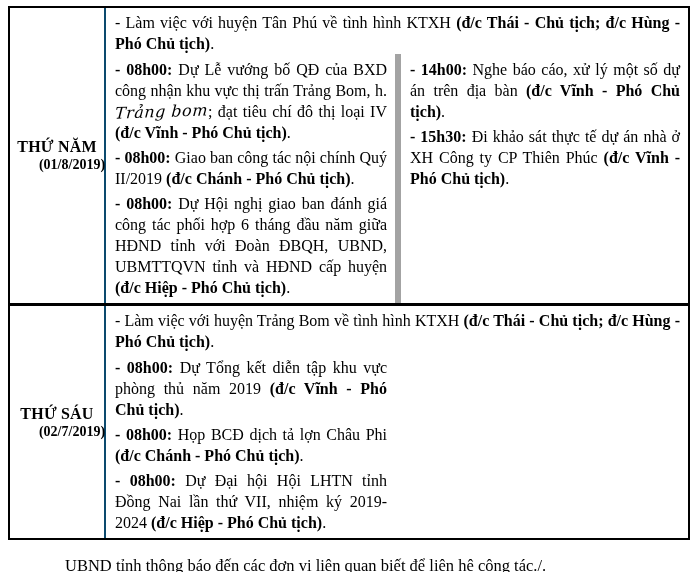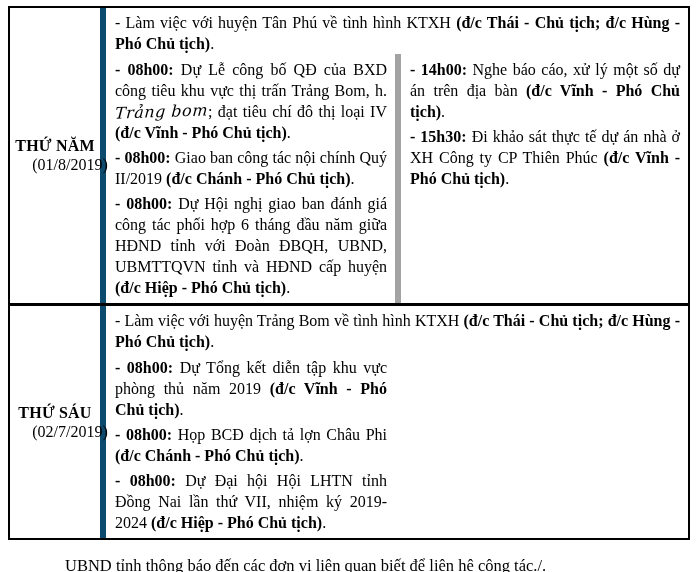--- a/index.html
+++ b/index.html
@@ -10,26 +10,26 @@
   }
   .schedule{
     position:absolute;left:8px;top:6px;width:682px;
     border:2px solid #000;box-sizing:border-box;
   }
   .row{display:flex;align-items:stretch;}
   .row + .row{border-top:3px solid #000;}
   .row.r0{min-height:292px;}
   .row.r1{min-height:219px;}
   .day-cell{
-    width:96px;flex:0 0 96px;border-right:6px solid #0c4a6e;
+    width:96px;flex:0 0 96px;border-right:2px solid #0c4a6e;
     display:flex;flex-direction:column;justify-content:center;align-items:center;
     text-align:center;box-sizing:border-box;padding:2px;
   }
   .day-name{font-weight:700;font-size:16px;letter-spacing:.2px;}
-  .day-date{font-weight:400;font-size:16px;margin-top:1px;margin-left:30px;}
+  .day-date{font-weight:700;font-size:14px;margin-top:1px;margin-left:30px;}
   .content-cell{flex:1;display:flex;flex-direction:column;box-sizing:border-box;}
   .merged{
     padding:3px 8px 0 9px;margin:0 0 3px 0;
     font-size:16px;line-height:21px;text-align:justify;
   }
   .cols{flex:1;display:flex;align-items:stretch;}
   .col{box-sizing:border-box;padding:1px 8px 5px 9px;}
   .col.morning{width:289px;flex:0 0 289px;}
   .col.afternoon{flex:1;border-left:6px solid #a3a3a3;}
   .item{
@@ -54,21 +54,21 @@
   <div class="schedule" id="schedule-table">
       <div class="row r0">
         <div class="day-cell">
           <div class="day-name">THỨ NĂM</div>
           <div class="day-date">(01/8/2019)</div>
         </div>
         <div class="content-cell">
           <p class="merged item"><span>- Làm việc với huyện Tân Phú về tình hình KTXH </span><b>(đ/c Thái - Chủ tịch; đ/c Hùng - Phó Chủ tịch)</b><span>.</span></p>
           <div class="cols">
             <div class="col morning">
-              <p class="item"><b>- 08h00:</b><span> Dự Lễ công bố QĐ của BXD công tiêu khu vực thị trấn Trảng Bom, h. </span><span class="hw">Trảng bom</span><span>; đạt tiêu chí đô thị loại IV </span><b>(đ/c Vĩnh - Phó Chủ tịch)</b><span>.</span></p>
+              <p class="item"><b>- 08h00:</b><span> Dự Lễ vướng bố QĐ của BXD công nhận khu vực thị trấn Trảng Bom, h. </span><span class="hw">Trảng bom</span><span>; đạt tiêu chí đô thị loại IV </span><b>(đ/c Vĩnh - Phó Chủ tịch)</b><span>.</span></p>
               <p class="item"><b>- 08h00:</b><span> Giao ban công tác nội chính Quý II/2019 </span><b>(đ/c Chánh - Phó Chủ tịch)</b><span>.</span></p>
               <p class="item"><b>- 08h00:</b><span> Dự Hội nghị giao ban đánh giá công tác phối hợp 6 tháng đầu năm giữa HĐND tỉnh với Đoàn ĐBQH, UBND, UBMTTQVN tỉnh và HĐND cấp huyện </span><b>(đ/c Hiệp - Phó Chủ tịch)</b><span>.</span></p>
             </div>
             <div class="col afternoon">
               <p class="item"><b>- 14h00:</b><span> Nghe báo cáo, xử lý một số dự án trên địa bàn </span><b>(đ/c Vĩnh - Phó Chủ tịch)</b><span>.</span></p>
               <p class="item"><b>- 15h30:</b><span> Đi khảo sát thực tế dự án nhà ở XH Công ty CP Thiên Phúc </span><b>(đ/c Vĩnh - Phó Chủ tịch)</b><span>.</span></p>
             </div>
           </div>
         </div>
       </div>

